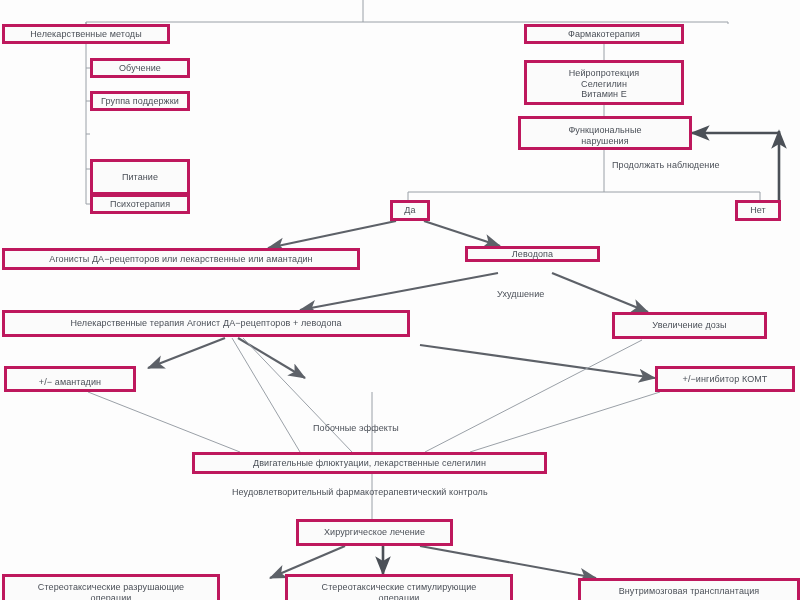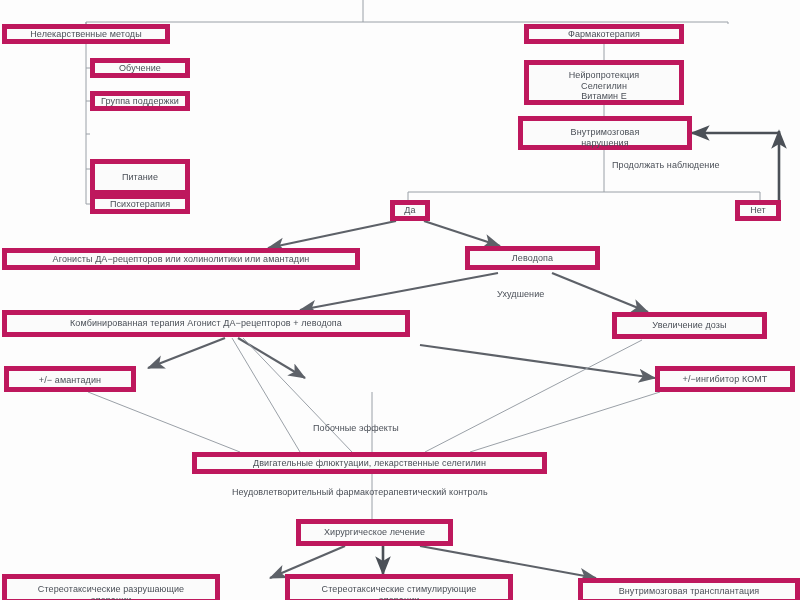--- a/index.html
+++ b/index.html
@@ -12,21 +12,21 @@
     width: 800px;
     height: 600px;
     background: #fdfdfd;
     overflow: hidden;
     font-family: "Liberation Sans", sans-serif;
   }
   
   .node {
     position: absolute;
     box-sizing: border-box;
-    border: 5px solid #be185d;
+    border: 3px solid #be185d;
     background: #fbfbfb;
     color: #4a4f57;
     display: flex;
     align-items: center;
     justify-content: center;
     text-align: center;
     line-height: 1.18;
     letter-spacing: 0.1px;
     font-size: 9px;
     padding: 1px 3px;
@@ -154,46 +154,46 @@
     <span>Фармакотерапия</span>
   </div>
 
   <div class="node multiline" style="left:524px; top:60px; width:160px; height:45px;">
     <span>Нейропротекция</span>
     <span>Селегилин</span>
     <span>Витамин Е</span>
   </div>
 
   <div class="node multiline" style="left:518px; top:116px; width:174px; height:34px; padding-top:6px;">
-    <span>Внутримозговая</span>
+    <span>Функциональные</span>
     <span>нарушения</span>
   </div>
 
   <div class="edge-label" style="left:612px; top:160px;">Продолжать наблюдение</div>
 
   <div class="node" style="left:390px; top:200px; width:40px; height:21px;">
     <span>Да</span>
   </div>
 
   <div class="node" style="left:735px; top:200px; width:46px; height:21px;">
     <span>Нет</span>
   </div>
 
   <div class="node" style="left:2px; top:248px; width:358px; height:22px;">
-    <span>Агонисты ДА−рецепторов или холинолитики или амантадин</span>
-  </div>
-
-  <div class="node" style="left:465px; top:246px; width:135px; height:24px;">
+    <span>Агонисты ДА−рецепторов или лекарственные или амантадин</span>
+  </div>
+
+  <div class="node" style="left:465px; top:246px; width:135px; height:16px;">
     <span>Леводопа</span>
   </div>
 
   <div class="edge-label" style="left:497px; top:289px;">Ухудшение</div>
 
   <div class="node" style="left:2px; top:310px; width:408px; height:27px;">
-    <span>Комбинированная терапия Агонист ДА−рецепторов + леводопа</span>
+    <span>Нелекарственные терапия Агонист ДА−рецепторов + леводопа</span>
   </div>
 
   <div class="node" style="left:612px; top:312px; width:155px; height:27px;">
     <span>Увеличение дозы</span>
   </div>
 
   <div class="node" style="left:4px; top:366px; width:132px; height:26px;align-items:flex-end;">
     <span>+/− амантадин</span>
   </div>
 

